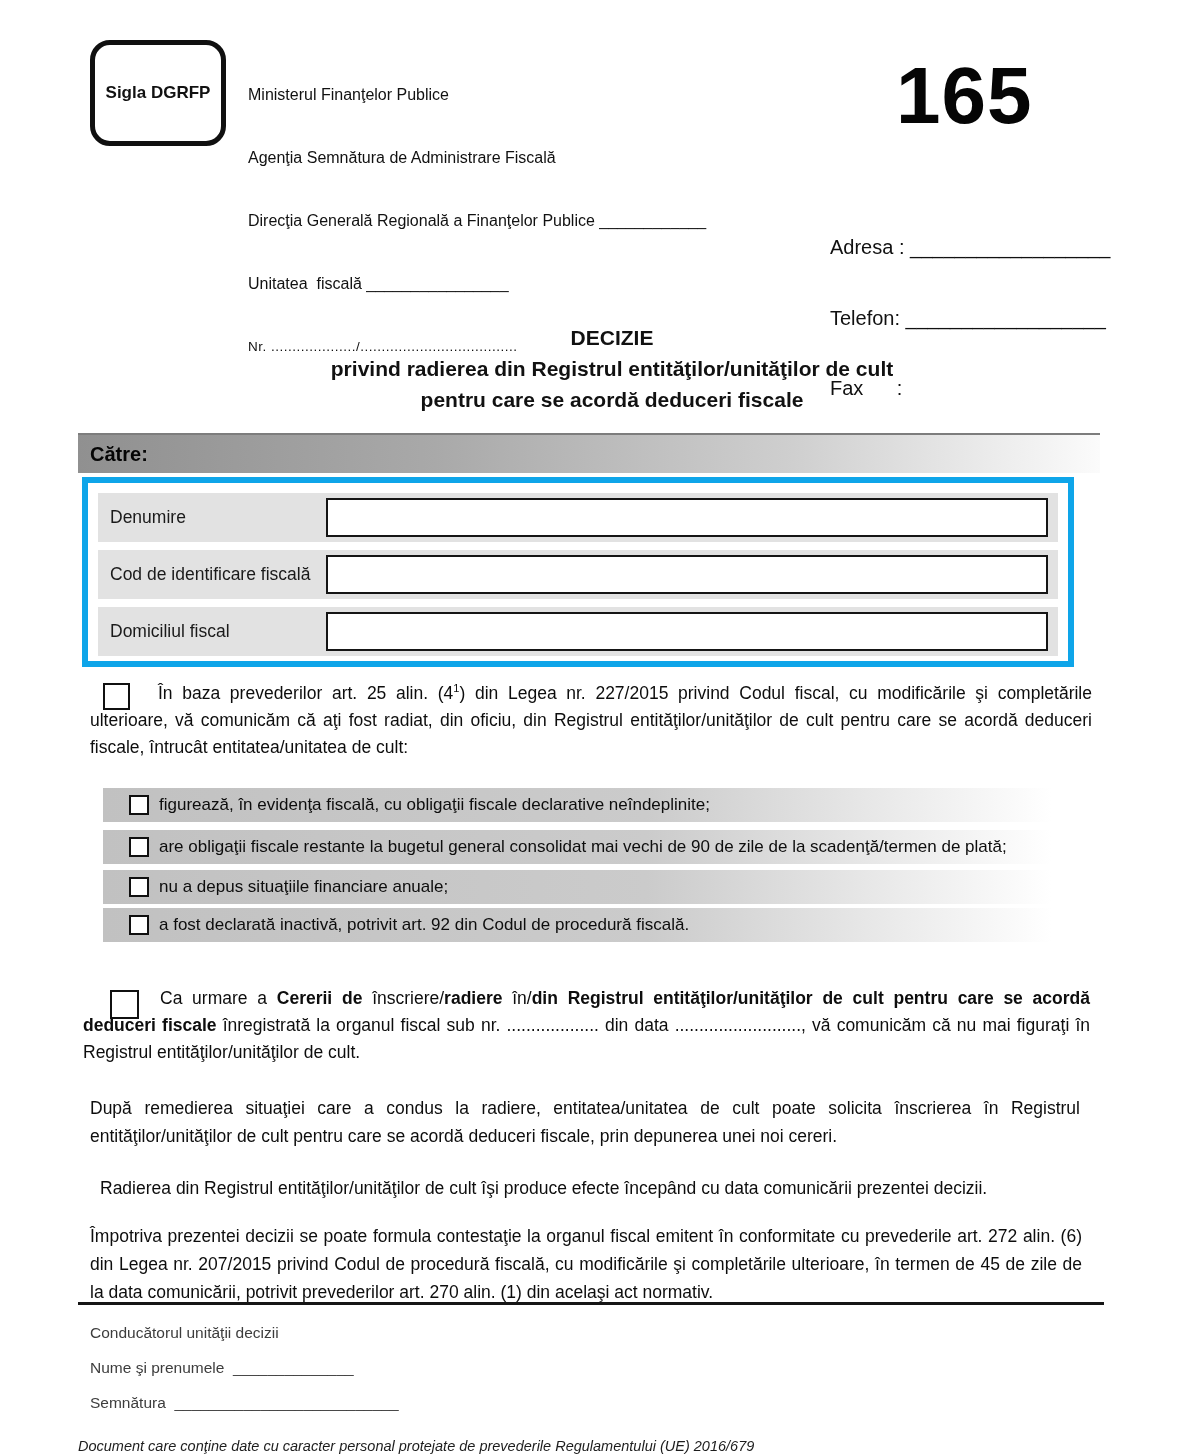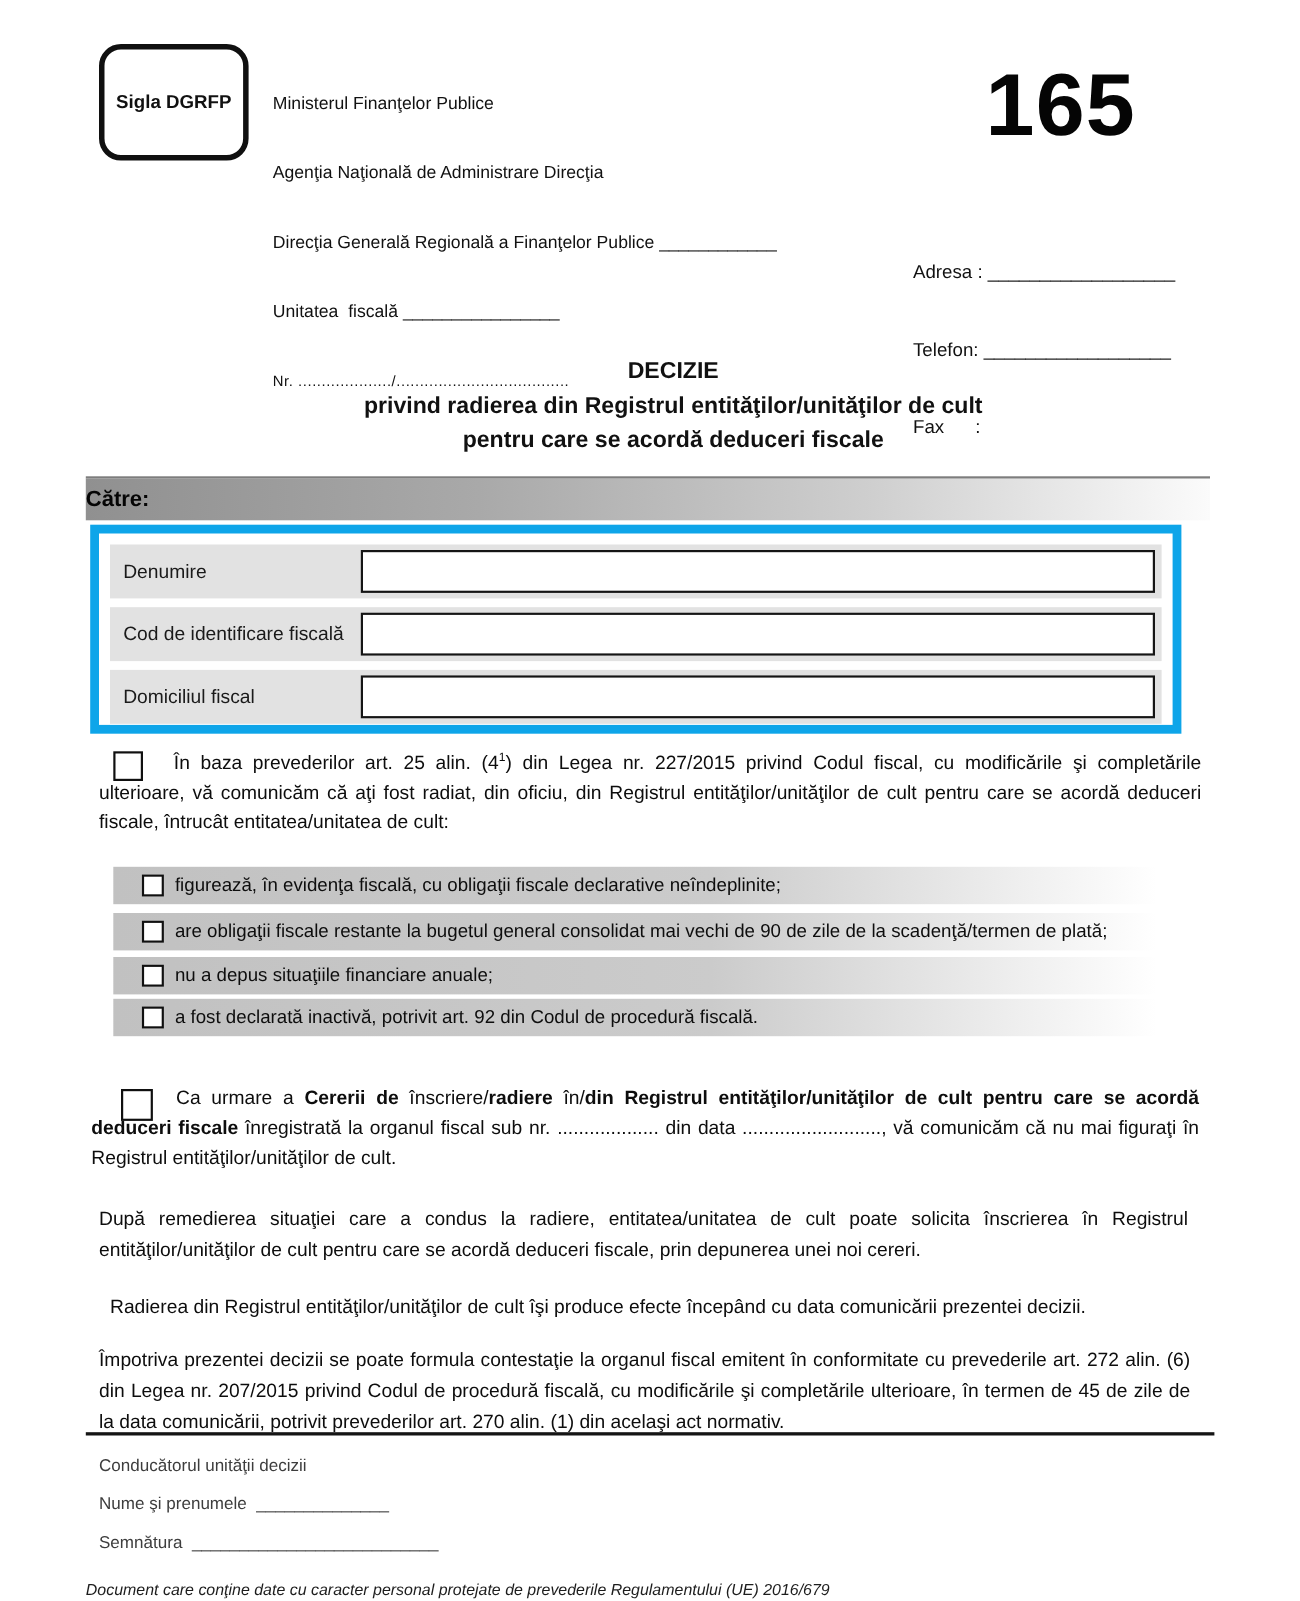--- a/index.html
+++ b/index.html
@@ -21,37 +21,37 @@
     display:flex; align-items:center; justify-content:center;
     font-weight:700; font-size:17px;
   }
   .agency-block { position:absolute; left:248px; top:10px; font-size:16px; line-height:21px; white-space:pre; }
   .agency-block .nr-line { font-size:13.5px; letter-spacing:.5px; }
   .form-number {
     position:absolute; left:896px; top:18px; width:150px;
     font-size:80px; font-weight:800; letter-spacing:1px; color:#050505;
     font-stretch:condensed;
   }
-  .contact-block { position:absolute; left:830px; top:157px; font-size:17px; line-height:23.5px; white-space:pre; }
+  .contact-block { position:absolute; left:830px; top:157px; font-size:20px; line-height:23.5px; white-space:pre; }
 
   
   .title-block { position:absolute; left:0; top:290px; width:100%; text-align:center;
     font-weight:700; font-size:21px; line-height:31px;padding-left:42px; }
 
   
   .catre-bar {
     position:absolute; left:78px; top:401px; width:1022px; height:40px;
     background:linear-gradient(to right,#909090 0%,#a9a9a9 35%,#cfcfcf 70%,#fbfbfb 100%);
     border-top:2px solid #7d7d7d;
-    display:flex; align-items:center; 
+    display:flex; align-items:center; padding-left:12px;
     font-weight:700; font-size:20px; color:#050505;
   }
   .catre-box {
     position:absolute; left:82px; top:445px; width:992px; height:190px;
-    border:8px solid #0ea5e9; background:#fff; padding:10px 10px;
+    border:6px solid #0ea5e9; background:#fff; padding:10px 10px;
   }
   .catre-row {
     position:relative; height:49px; margin-bottom:8px; background:#e2e2e2;
   }
   .catre-row .row-label {
     position:absolute; left:12px; top:0; height:100%;
     display:flex; align-items:center; font-size:17.5px; color:#1a1a1a;
   }
   .catre-row .row-input {
     position:absolute; left:228px; top:5px; width:722px; height:39px;
@@ -89,21 +89,21 @@
 <body>
 
 <div class="page">
 
   <div class="sigla-box">
     <span>Sigla DGRFP</span>
   </div>
 
   <div class="agency-block">
     <div>Ministerul Finanţelor Publice</div>
-    <div>Agenţia Naţională de Administrare Direcţia</div>
+    <div>Agenţia Semnătura de Administrare Fiscală</div>
     <div>Direcţia Generală Regională a Finanţelor Publice ____________</div>
     <div>Unitatea  fiscală ________________</div>
     <div class="nr-line">Nr. ..................../.....................................</div>
   </div>
 
   <div class="form-number">165</div>
 
   <div class="contact-block">
     <div>Adresa : __________________</div>
     <div>Telefon: __________________</div>

